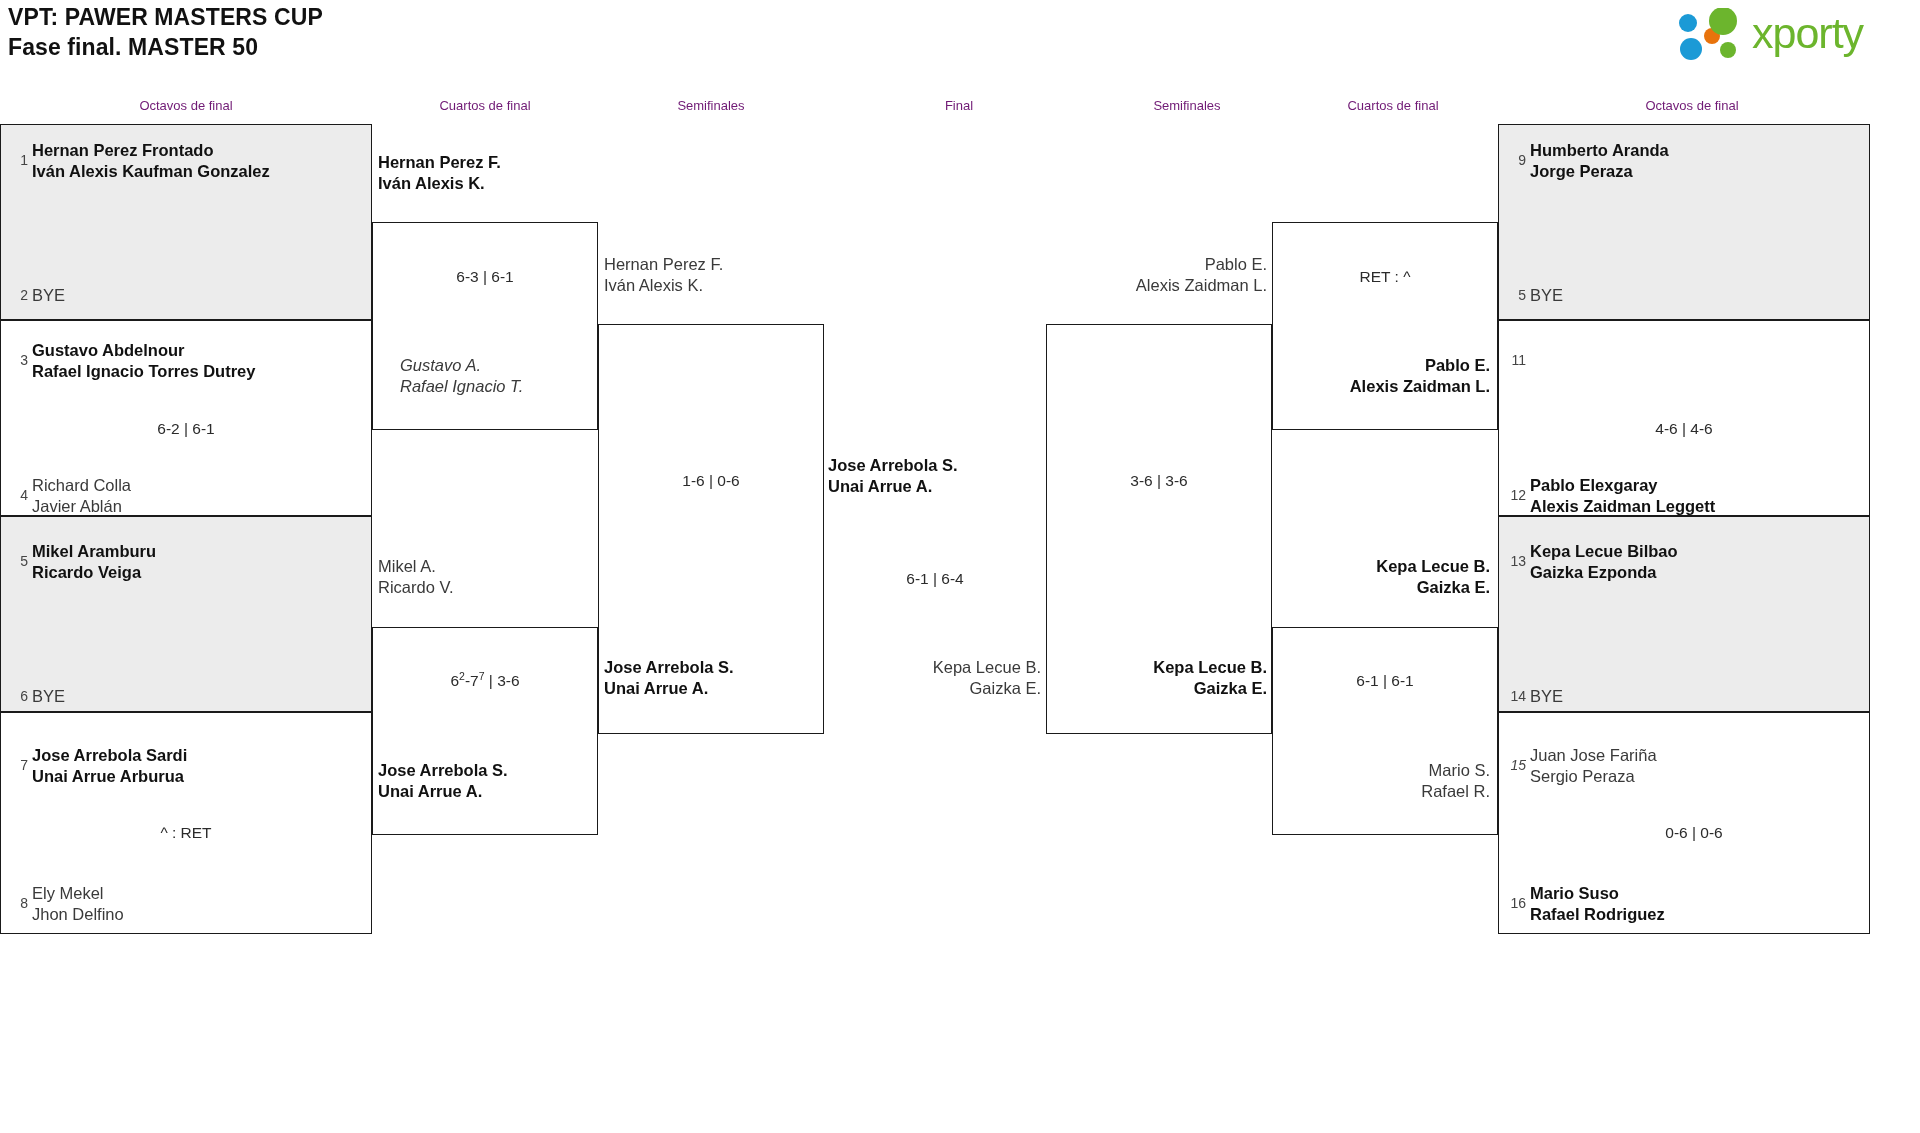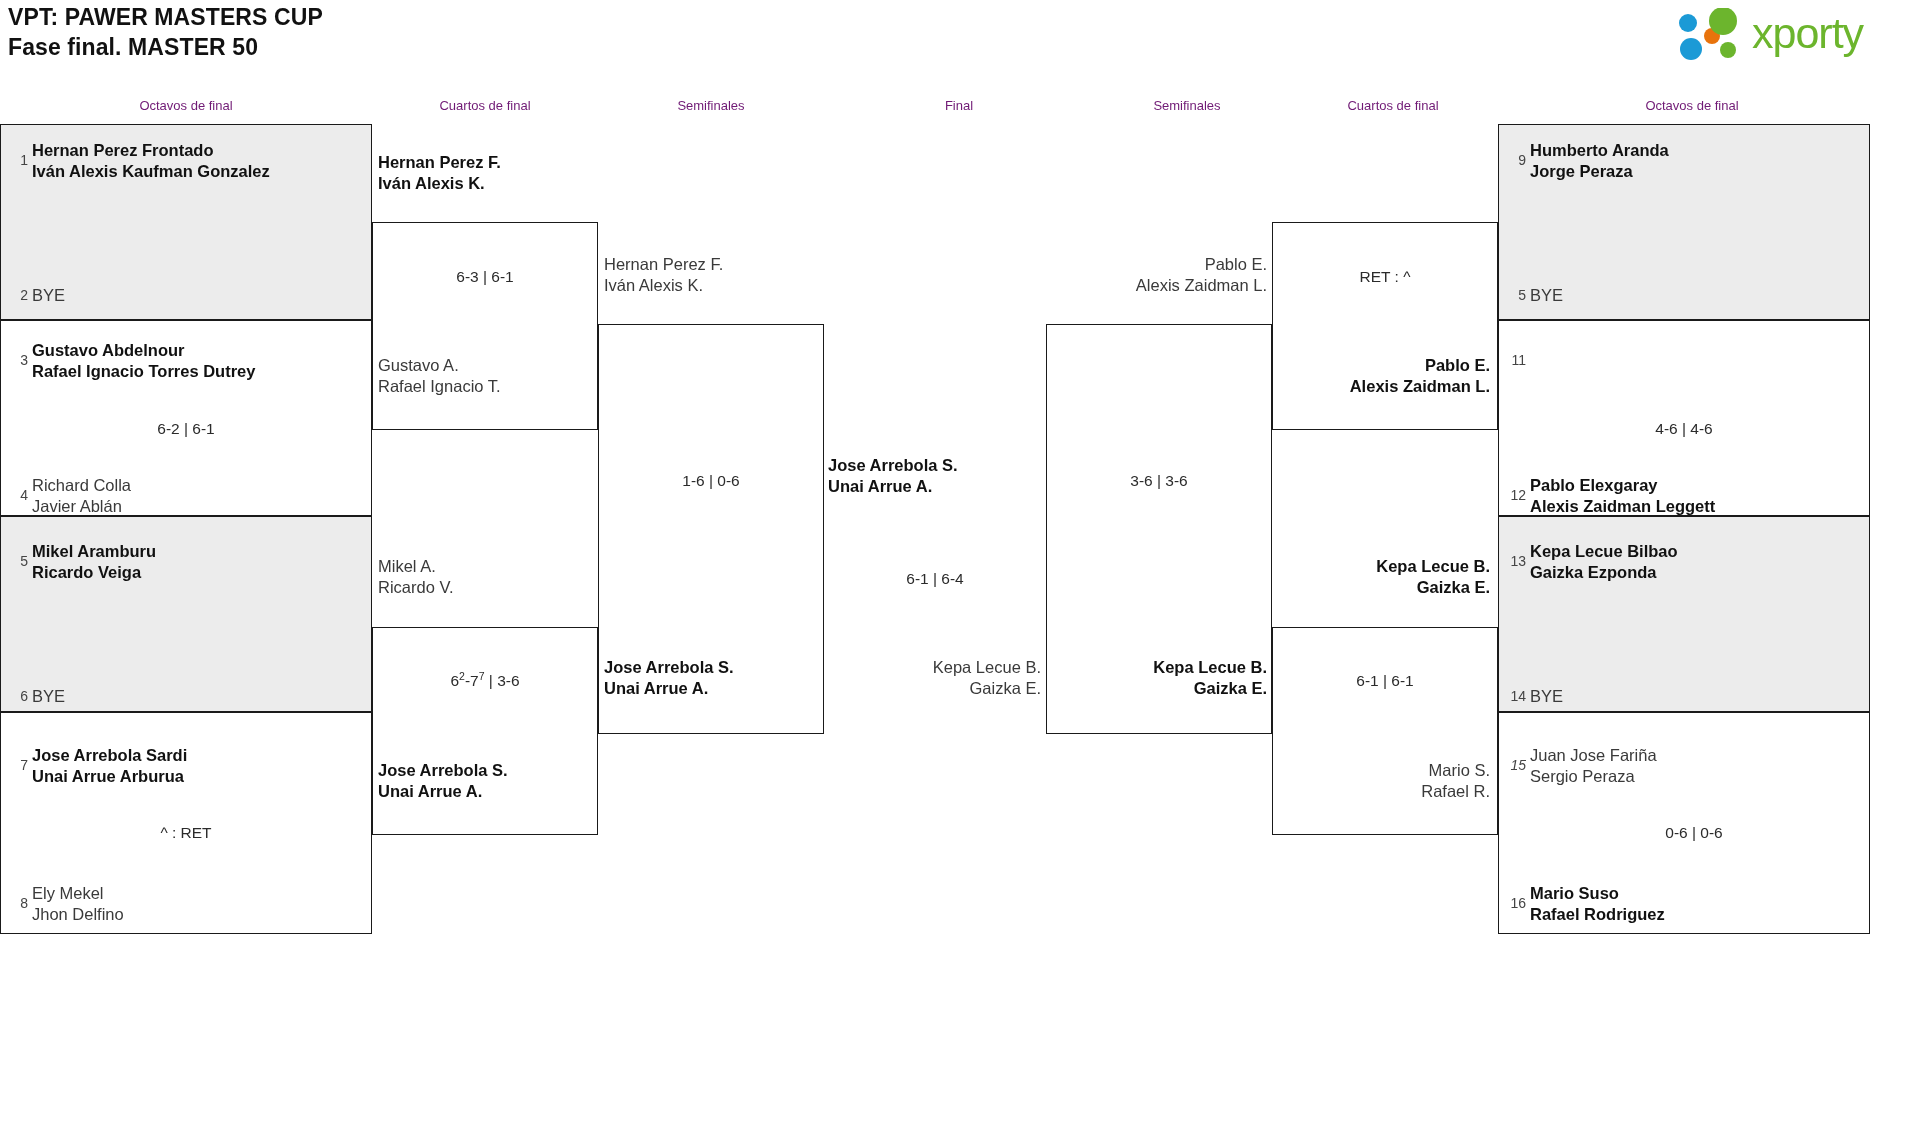--- a/index.html
+++ b/index.html
@@ -114,21 +114,21 @@
     <div class="ln">Ely Mekel</div>
     <div class="ln">Jhon Delfino</div>
   </div>
 
   <div class="pair win" style="left:378px; top:152px;">
     <div class="ln">Hernan Perez F.</div>
     <div class="ln">Iván Alexis K.</div>
   </div>
   <div class="box" style="left:372px; top:222px; width:226px; height:208px;"></div>
   <div class="score" style="left:372px; top:268px; width:226px;">6-3 | 6-1</div>
-  <div class="pair lose" style="left:378px; top:355px;">
+  <div class="pair lose" style="left:400px; top:355px;font-style:italic;">
     <div class="ln">Gustavo A.</div>
     <div class="ln">Rafael Ignacio T.</div>
   </div>
 
   <div class="pair lose" style="left:378px; top:556px;">
     <div class="ln">Mikel A.</div>
     <div class="ln">Ricardo V.</div>
   </div>
   <div class="box" style="left:372px; top:627px; width:226px; height:208px;"></div>
   <div class="score" style="left:372px; top:672px; width:226px;">

